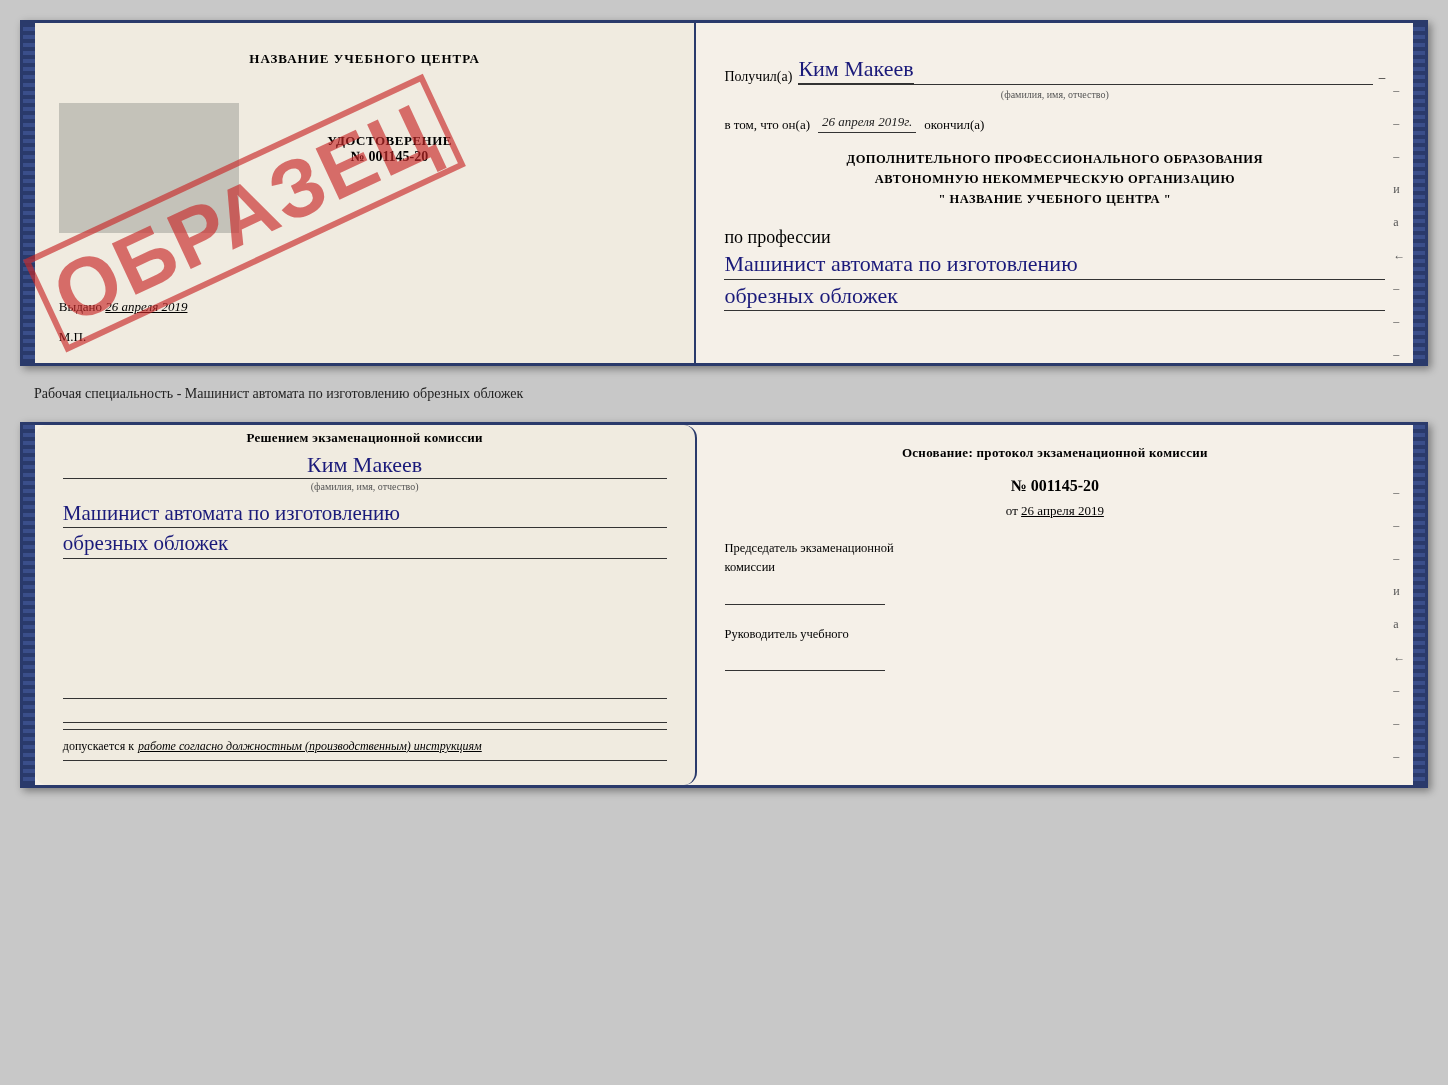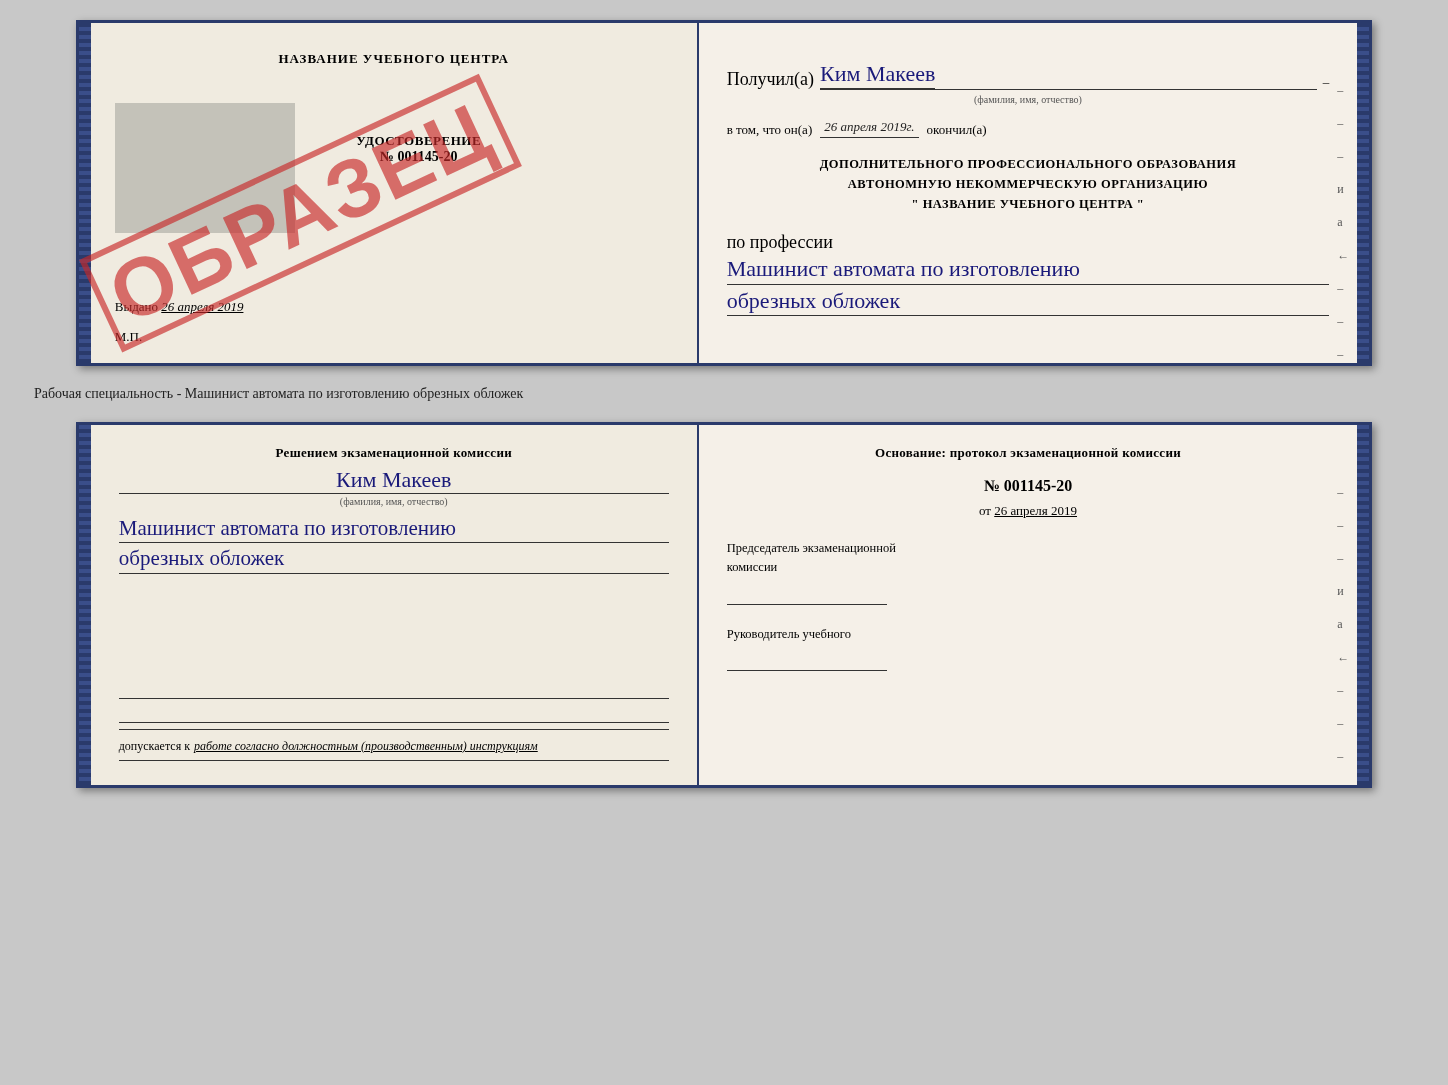--- a/index.html
+++ b/index.html
@@ -13,21 +13,21 @@
       align-items: center;
       padding: 20px;
       gap: 16px;
     }
 
     
     .document-panel {
       background: #f5f0e8;
       border: 3px solid #2a3a6b;
       display: flex;
-      width: 1296px;
+      width: 1408px;
       position: relative;
       box-shadow: 3px 3px 8px rgba(0,0,0,0.4);
     }
 
     .doc-left {
       width: 48%;
       border-right: 2px solid #2a3a6b;
       padding: 20px 24px;
       position: relative;
       background: #f0ebe0;
@@ -132,21 +132,21 @@
     
     .poluchil-line {
       display: flex;
       align-items: flex-end;
       gap: 6px;
       margin-bottom: 4px;
       margin-top: 6px;
     }
 
     .poluchil-label {
-      font-size: 18px;
+      font-size: 14px;
       white-space: nowrap;
       margin-top: 20px;
     }
 
     .name-handwritten {
       font-family: 'Brush Script MT', cursive;
       font-size: 22px;
       color: #1a1a7a;
       border-bottom: 1px solid #333;
       flex: 1;
@@ -228,21 +228,22 @@
     .middle-text {
       width: 1380px;
       font-size: 14px;
       color: #222;
       padding: 4px 0;
     }
 
     
     .bottom-doc .doc-left {
       min-height: 360px;
-      padding: 20px 28px;
+      padding: 5px 28px;
+      border-radius: 13px;
     }
 
     .bottom-doc .doc-right {
       min-height: 360px;
       padding: 20px 28px;
     }
 
     .resheniem-block {
       font-size: 13px;
       text-align: center;

